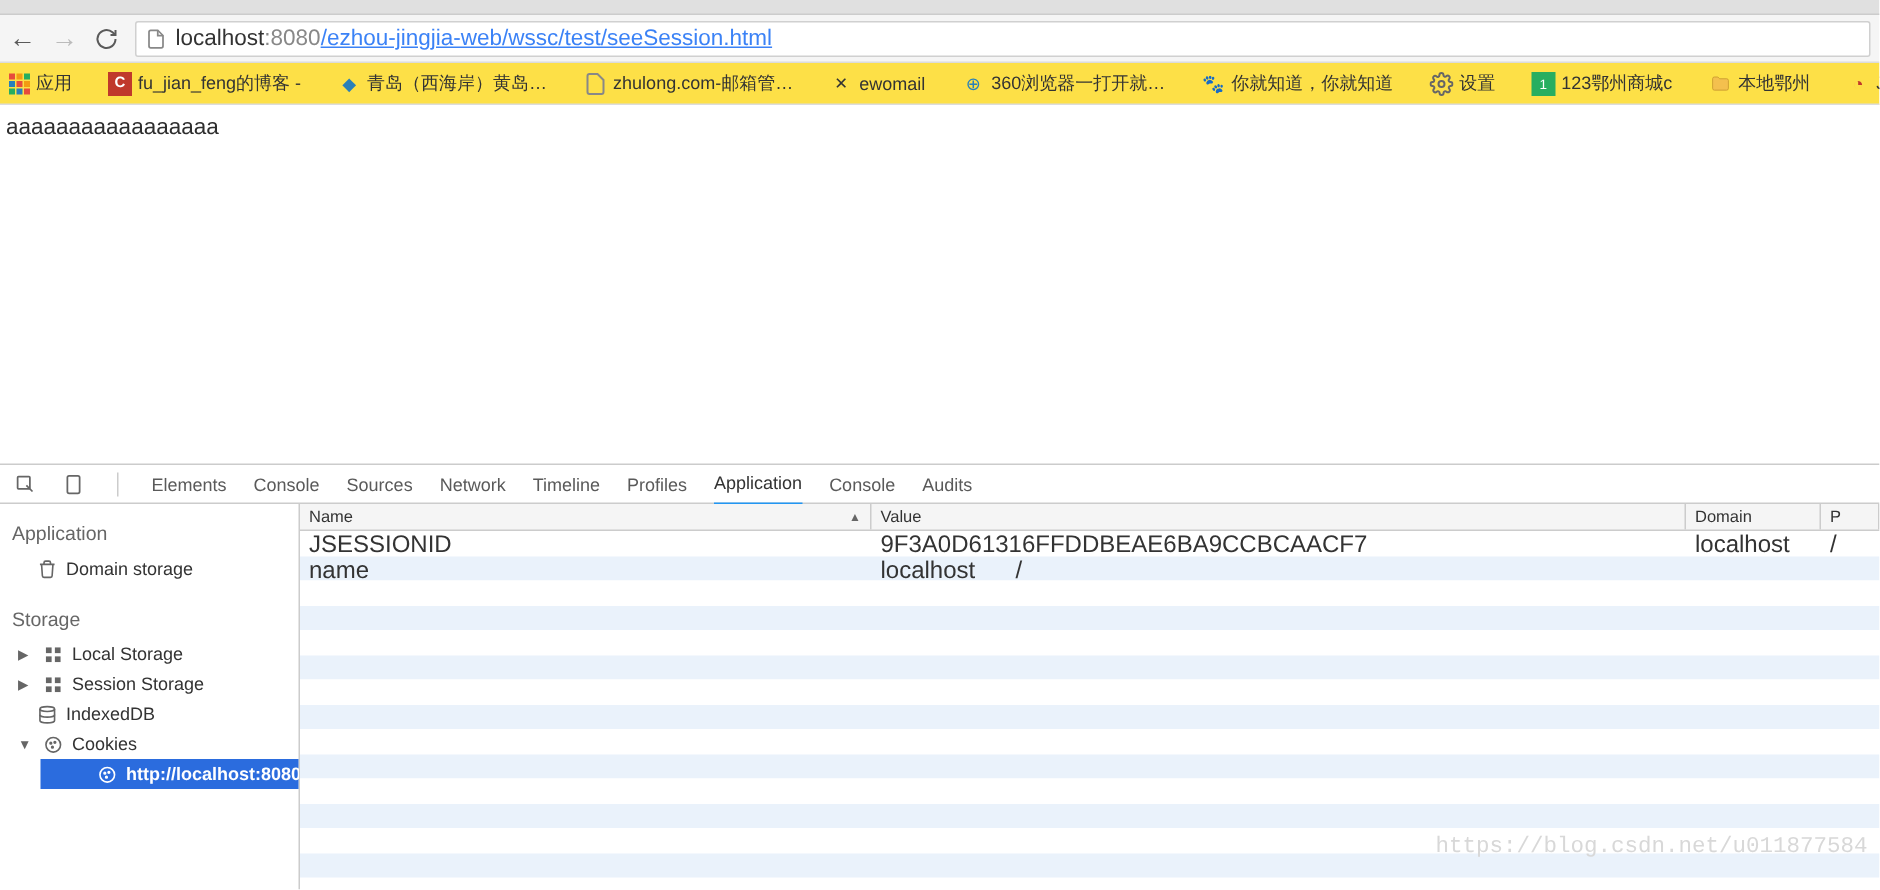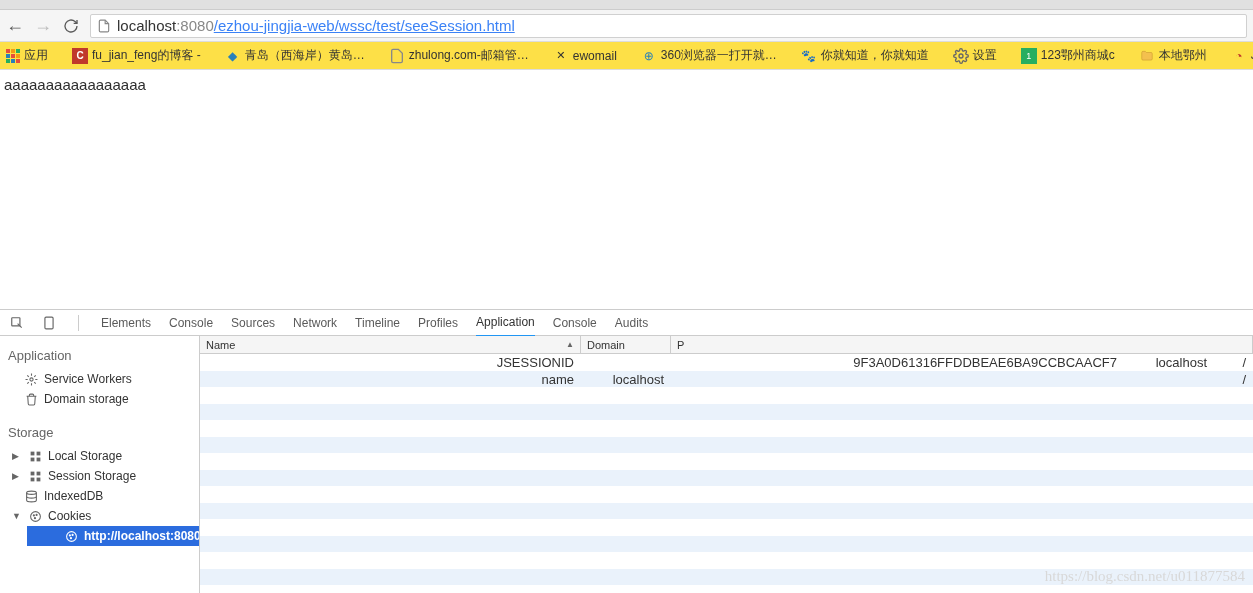--- a/index.html
+++ b/index.html
@@ -46,30 +46,30 @@
 .dt-main { flex: 1; display: flex; flex-direction: column; position: relative; }
 .tbl-header { display: flex; height: 18px; border-bottom: 1px solid #ccc; background: #f5f5f5; font-size: 11px; color: #333; }
 .th { padding: 2px 6px; border-right: 1px solid #ccc; display: flex; align-items: center; }
 .th-name { width: 381px; justify-content: space-between; }
 .th-value { width: 543px; }
 .th-domain { width: 90px; }
 .th-p { flex: 1; }
 .sort-ind { font-size: 8px; color: #666; }
 
 .tbl-body { flex: 1; position: relative; }
-.row { display: flex; height: 16.5px; font-size: 13px; color: #333; text-align: right; }
+.row { display: flex; height: 16.5px; font-size: 16px; color: #333; }
 .row.even { background: #fff; }
 .row.odd { background: #eaf2fb; }
 .td { padding: 1px 6px; border-right: 1px solid transparent; overflow: hidden; white-space: nowrap; }
 .td-name { width: 381px; }
 .td-value { width: 543px; }
 .td-domain { width: 90px; }
 .td-p { flex: 1; }
 
-.watermark { position: absolute; bottom: 8px; right: 8px; color: #d8d8d8; font-size: 15px; font-family: Liberation Serif, serif; pointer-events: none; }
+.watermark { position: absolute; bottom: 20px; right: 8px; color: #d8d8d8; font-size: 15px; font-family: Liberation Mono, monospace; pointer-events: none; }
 
 .apps-icon { display: grid; grid-template-columns: repeat(3, 4px); grid-template-rows: repeat(3, 4px); gap: 1px; }
 .apps-icon span { width: 4px; height: 4px; }
 .folder-icon svg { width: 14px; height: 14px; }
 </style>
 </head>
 <body>
 
 <div class="tab-bar"></div>
 
@@ -188,29 +188,20 @@
     <div class="dt-tab">Console</div>
     <div class="dt-tab">Audits</div>
   </div>
 
   <div class="dt-body">
     <div class="dt-sidebar">
       <div class="sb-section-title">Application</div>
       <div class="sb-item">
         <div class="sb-icon">
             <svg viewBox="0 0 24 24" fill="none" stroke="#666" stroke-width="2">
-              <circle cx="12" cy="12" r="3"></circle>
-              <path d="M12 1v4M12 19v4M4.2 4.2l2.8 2.8M17 17l2.8 2.8M1 12h4M19 12h4M4.2 19.8L7 17M17 7l2.8-2.8"></path>
-            </svg>
-          </div>
-        <span>Service Workers</span>
-      </div>
-      <div class="sb-item">
-        <div class="sb-icon">
-            <svg viewBox="0 0 24 24" fill="none" stroke="#666" stroke-width="2">
               <path d="M3 6h18M8 6V4a2 2 0 0 1 2-2h4a2 2 0 0 1 2 2v2M19 6l-1 14a2 2 0 0 1-2 2H8a2 2 0 0 1-2-2L5 6"></path>
             </svg>
           </div>
         <span>Domain storage</span>
       </div>
 
       <div class="sb-section-title" style="margin-top:10px">Storage</div>
       <div class="sb-item tree">
         <span class="sb-triangle">▶</span>
         <div class="sb-icon">
@@ -269,20 +260,21 @@
         <span style="font-weight:bold">http://localhost:8080</span>
       </div>
     </div>
 
     <div class="dt-main">
       <div class="tbl-header">
         <div class="th th-name">
           <span>Name</span>
           <span class="sort-ind">▲</span>
         </div>
+        <div class="th th-value">Value</div>
         <div class="th th-domain">Domain</div>
         <div class="th th-p">P</div>
       </div>
       <div class="tbl-body">
         <div class="row even">
           <div class="td td-name">JSESSIONID</div>
           <div class="td td-value">9F3A0D61316FFDDBEAE6BA9CCBCAACF7</div>
           <div class="td td-domain">localhost</div>
           <div class="td td-p">/</div>
         </div>

